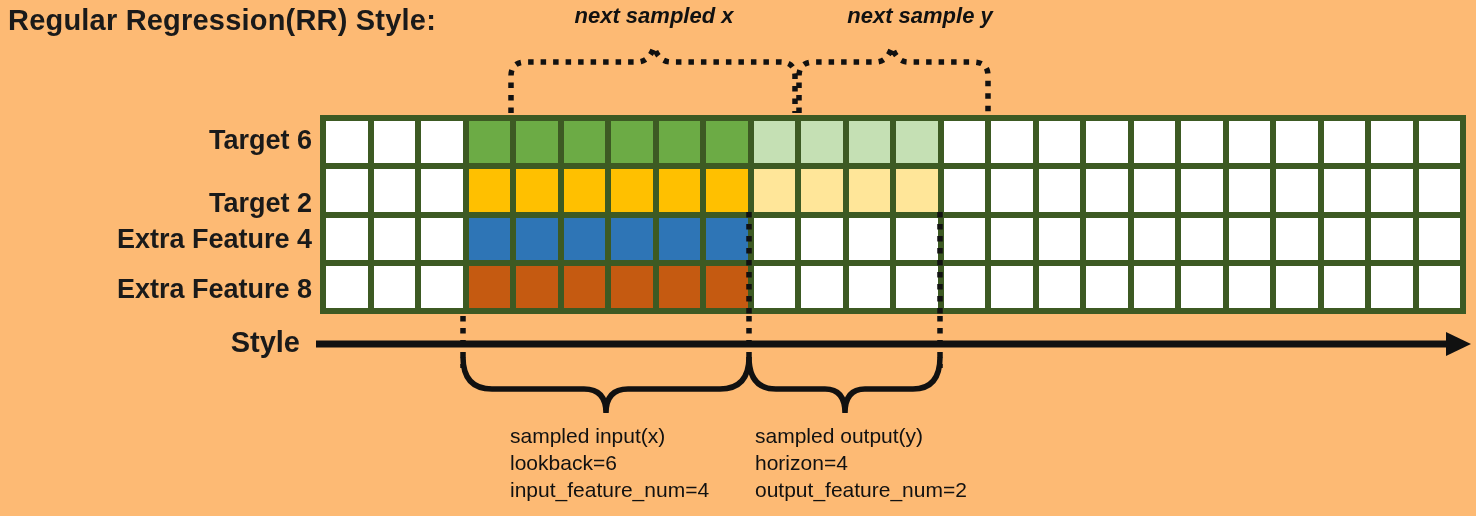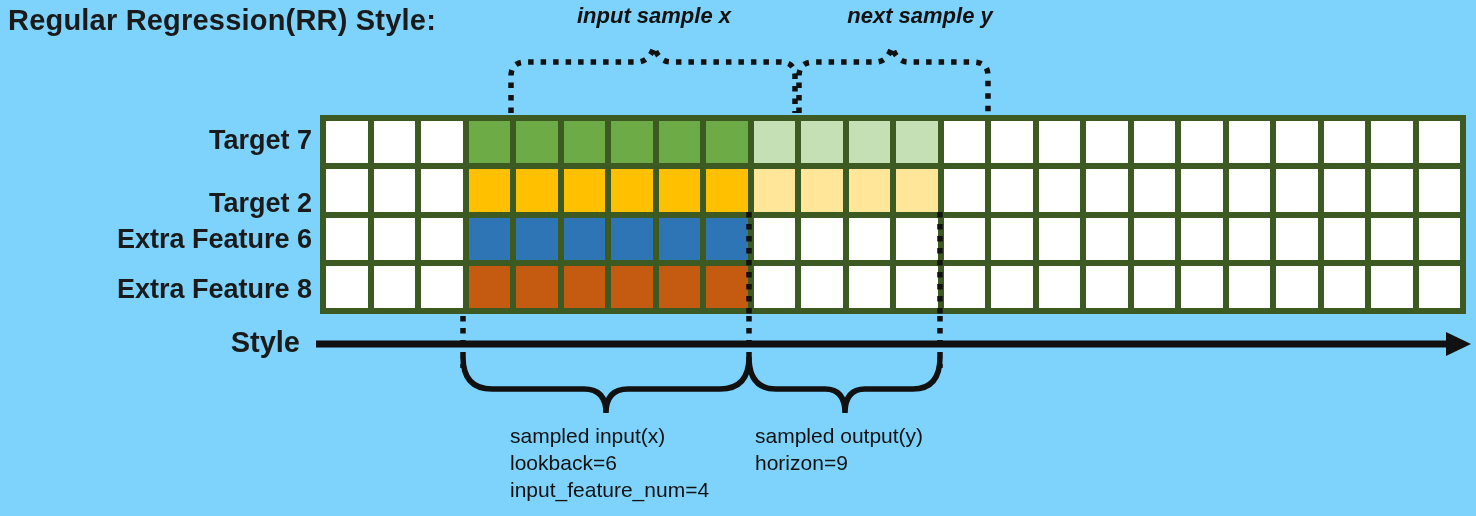--- a/index.html
+++ b/index.html
@@ -1,19 +1,19 @@
 <!DOCTYPE html>
 <html><head>
 <meta charset="utf-8">
 <style>
   html,body{margin:0;padding:0;background:#ffffff;}
   #canvas{
     position:relative;
     width:1476px;height:516px;
-    background:#7dd3fc;
+    background:#fdba74;
     font-family:"Liberation Sans", sans-serif;
     overflow:hidden;
   }
   .abs{position:absolute;}
   #title{
     left:8px;top:4px;
     font-size:29px;font-weight:bold;color:#1a1a1a;
     letter-spacing:0.2px;
   }
   .row-label{
@@ -48,23 +48,23 @@
   .cell{width:100%;height:100%;}
   #overlay{left:0;top:0;pointer-events:none;}
 </style>
 </head>
 <body>
 
 <div id="canvas">
 
   <div id="title" class="abs">Regular Regression(RR) Style:</div>
 
-  <div class="abs row-label" style="top:115px">Target 7</div>
+  <div class="abs row-label" style="top:115px">Target 6</div>
   <div class="abs row-label" style="top:178px">Target 2</div>
-  <div class="abs row-label" style="top:214px">Extra Feature 6</div>
+  <div class="abs row-label" style="top:214px">Extra Feature 4</div>
   <div class="abs row-label" style="top:263.5px">Extra Feature 8</div>
 
   <div id="grid" class="abs" style="background: rgb(61, 90, 35);">
       <div class="cell" style="background: rgb(255, 255, 255);"></div>
       <div class="cell" style="background: rgb(255, 255, 255);"></div>
       <div class="cell" style="background: rgb(255, 255, 255);"></div>
       <div class="cell" style="background: rgb(108, 171, 69);"></div>
       <div class="cell" style="background: rgb(108, 171, 69);"></div>
       <div class="cell" style="background: rgb(108, 171, 69);"></div>
       <div class="cell" style="background: rgb(108, 171, 69);"></div>
@@ -154,31 +154,32 @@
       <div class="cell" style="background: rgb(255, 255, 255);"></div>
       <div class="cell" style="background: rgb(255, 255, 255);"></div>
       <div class="cell" style="background: rgb(255, 255, 255);"></div>
       <div class="cell" style="background: rgb(255, 255, 255);"></div>
       <div class="cell" style="background: rgb(255, 255, 255);"></div>
       <div class="cell" style="background: rgb(255, 255, 255);"></div>
     </div>
 
   <div id="time-label" class="abs">Style</div>
 
-  <div class="abs top-note" style="left:504px">input sample x</div>
+  <div class="abs top-note" style="left:504px">next sampled x</div>
   <div class="abs top-note" style="left:770px">next sample y</div>
 
   <div class="abs bottom-note" style="left:510px">
     <div>sampled input(x)</div>
     <div>lookback=6</div>
     <div>input_feature_num=4</div>
   </div>
   <div class="abs bottom-note" style="left:755px">
     <div>sampled output(y)</div>
-    <div>horizon=9</div>
+    <div>horizon=4</div>
+    <div>output_feature_num=2</div>
   </div>
 
   <svg id="overlay" class="abs" width="1476" height="516" viewBox="0 0 1476 516">
 
     <path d="M 511 113 L 511 76 Q 511 62 526 62 L 637 62 Q 649 62 654 47 Q 659 62 671 62 L 780 62 Q 795 62 795 76 L 795 113" fill="none" stroke="#111111" stroke-width="5.5" stroke-dasharray="5.5 7"></path>
 
     <path d="M 799 113 L 799 76 Q 799 62 814 62 L 876 62 Q 887 62 892 47 Q 897 62 908 62 L 973 62 Q 988 62 988 76 L 988 113" fill="none" stroke="#111111" stroke-width="5.5" stroke-dasharray="5.5 7"></path>
 
     <path d="M 749 212 L 749 316" fill="none" stroke="#111111" stroke-width="5.5" stroke-dasharray="5.5 6.5"></path>
     <path d="M 940 212 L 940 316" fill="none" stroke="#111111" stroke-width="5.5" stroke-dasharray="5.5 6.5"></path>

